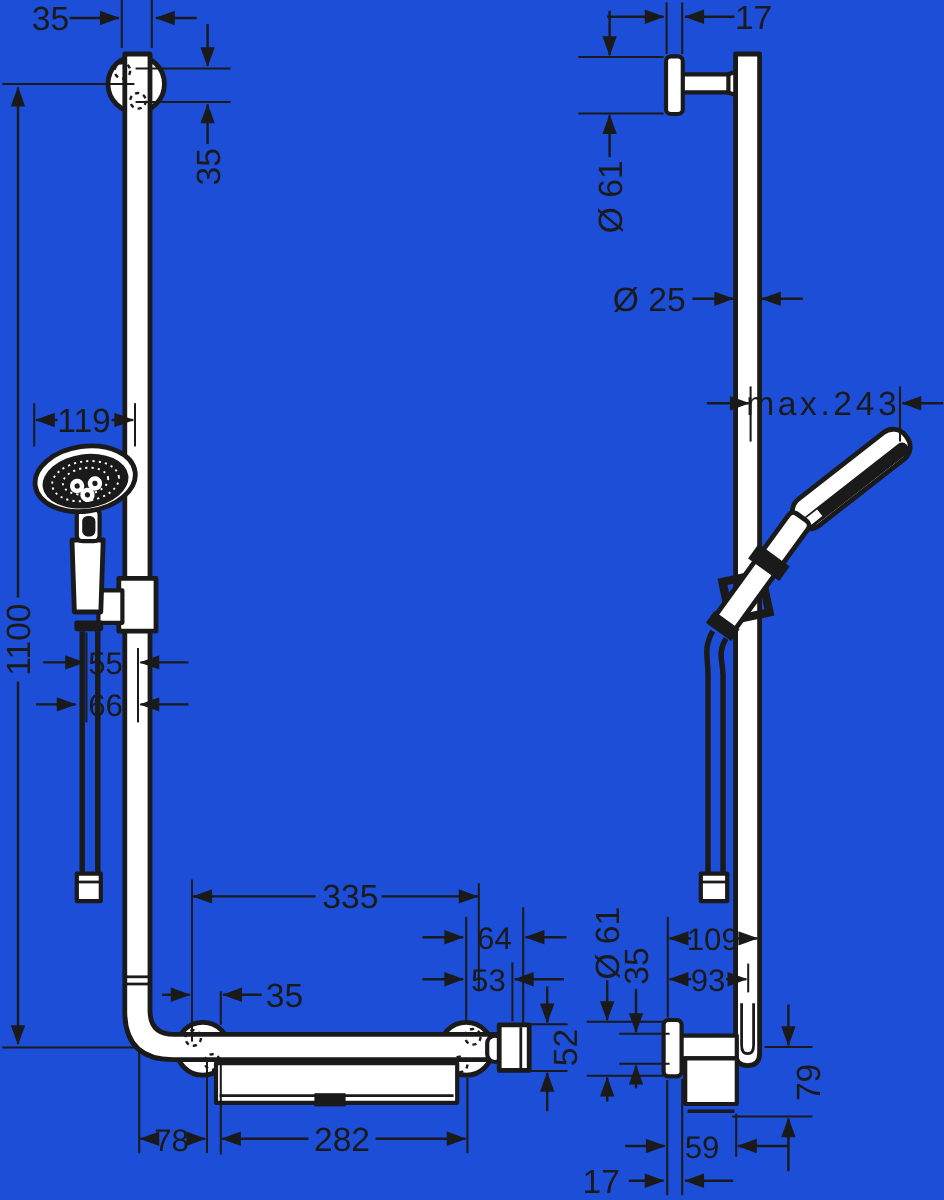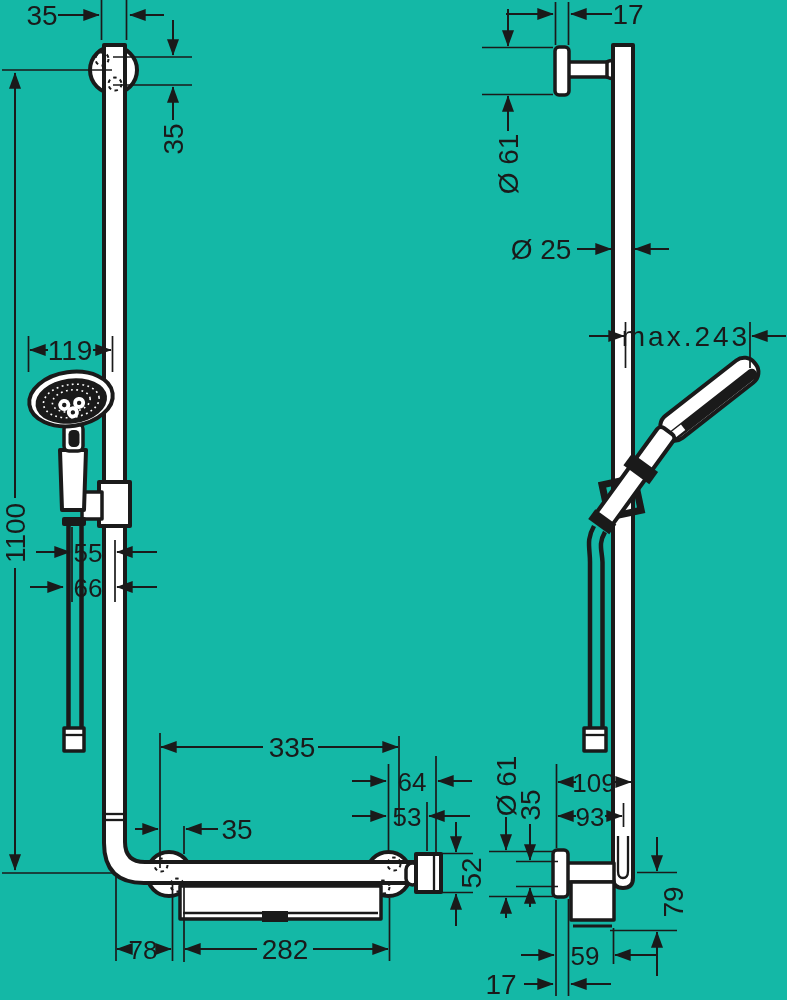--- a/index.html
+++ b/index.html
@@ -1,16 +1,16 @@
 <!DOCTYPE html>
 <html><head>
 <meta charset="utf-8">
 <style>
   html,body{margin:0;padding:0;background:#fff;}
-  #canvas{width:787px;height:1000px;background:#14b8a6;position:relative;}
+  #canvas{width:787px;height:1000px;background:#1d4ed8;position:relative;}
   svg{display:block;}
   .ln{stroke:#1a1a1a;stroke-width:2;fill:none;}
   .ext{stroke:#1a1a1a;stroke-width:1.7;fill:none;}
   .thin{stroke:#1a1a1a;stroke-width:2.3;fill:none;}
   .obj{stroke:#1a1a1a;stroke-width:4;fill:#ffffff;stroke-linejoin:round;}
   .obj35{stroke:#1a1a1a;stroke-width:3.5;fill:#ffffff;stroke-linejoin:round;}
   .blk{fill:#1a1a1a;stroke:none;}
   .dash{stroke:#1a1a1a;stroke-width:2;fill:none;stroke-dasharray:3.5 3.5;}
   .frame{stroke:#1a1a1a;stroke-width:7;fill:none;}
   text{font-family:"Liberation Sans",sans-serif;font-size:28px;fill:#1a1a1a;}

